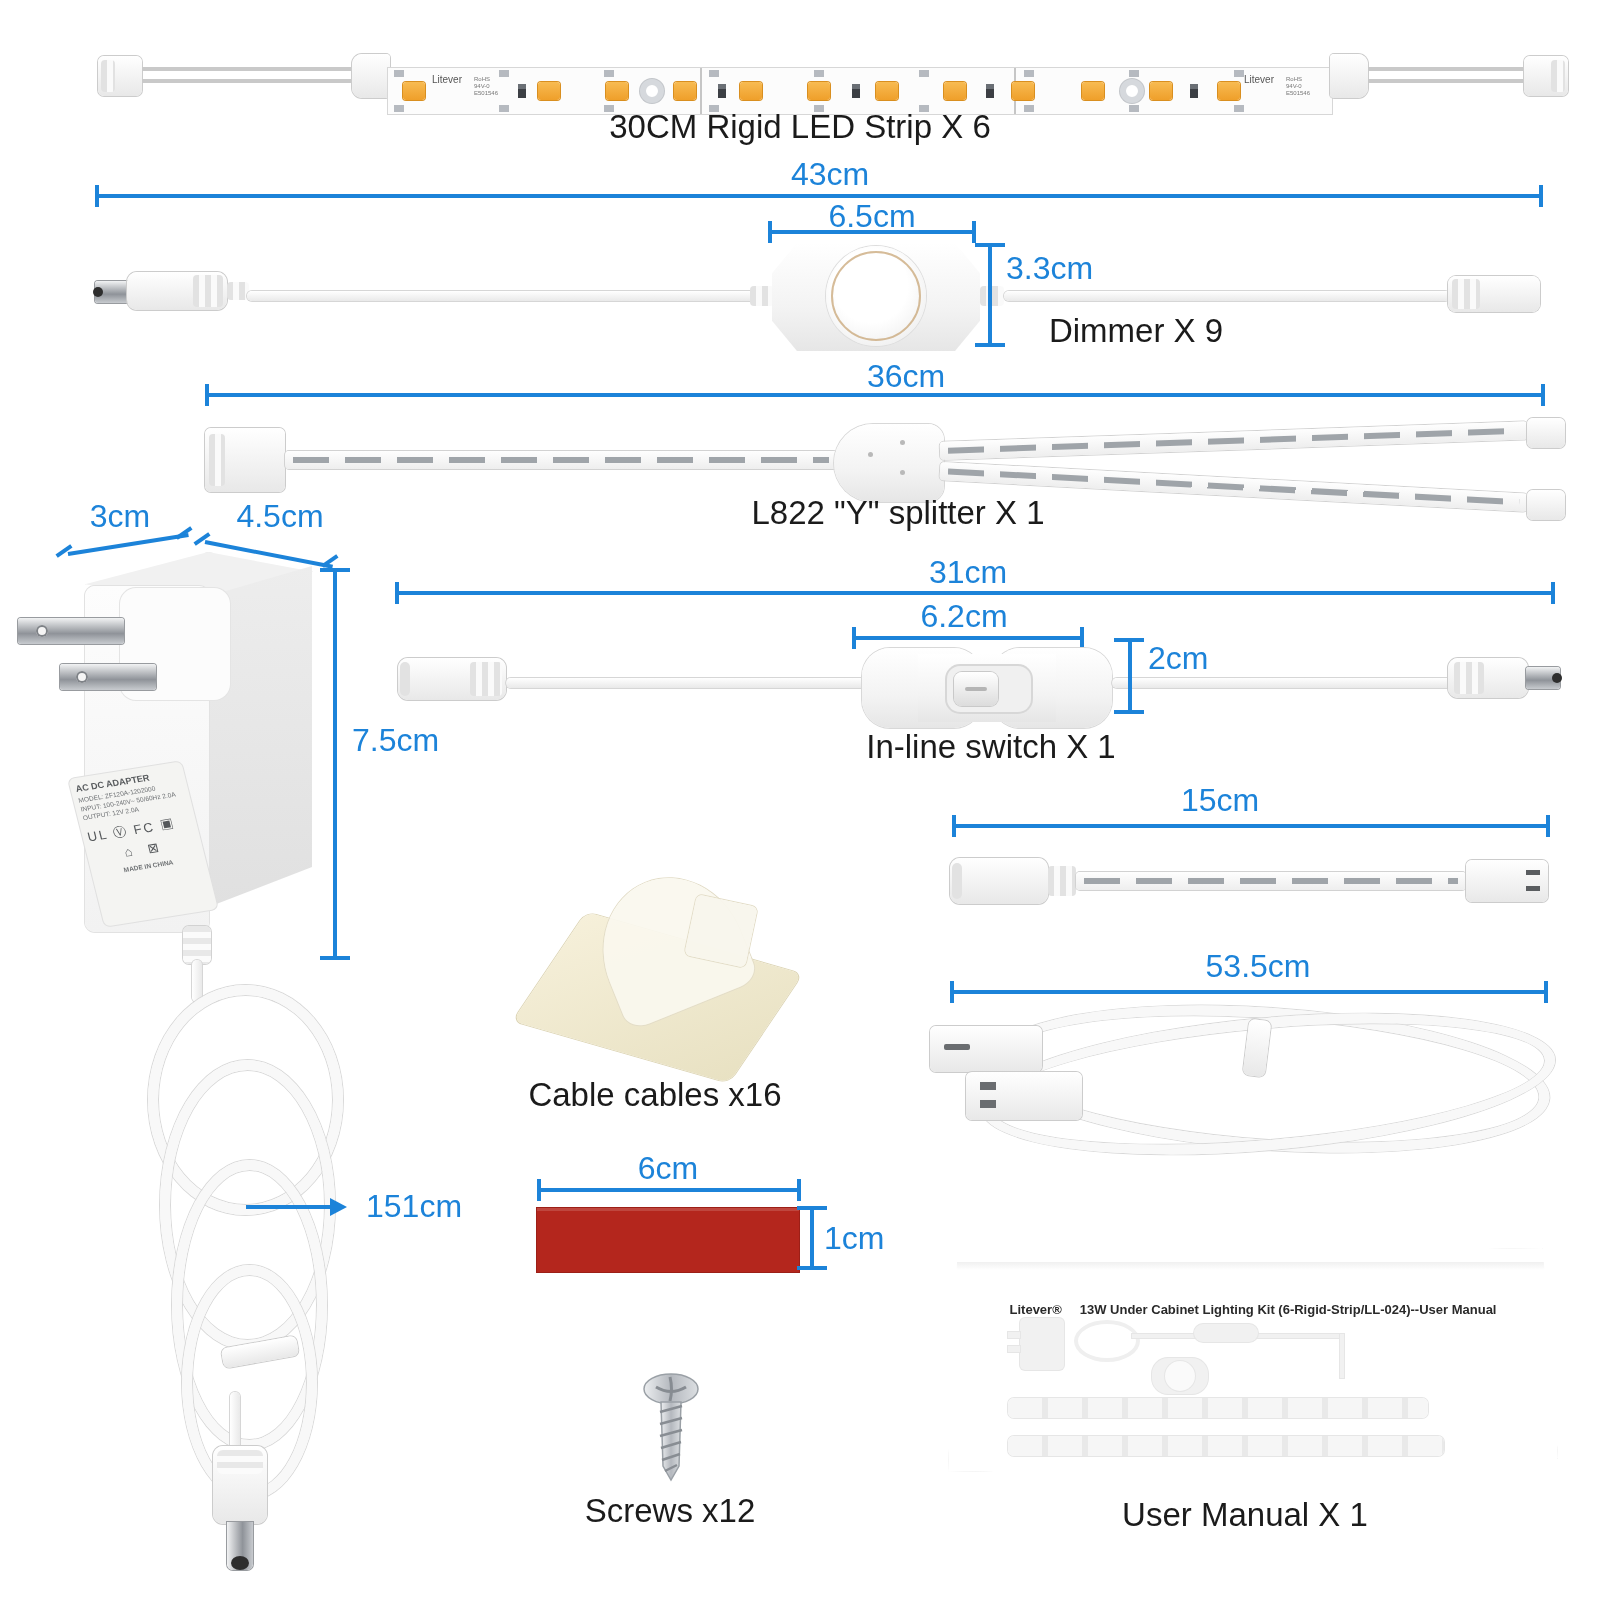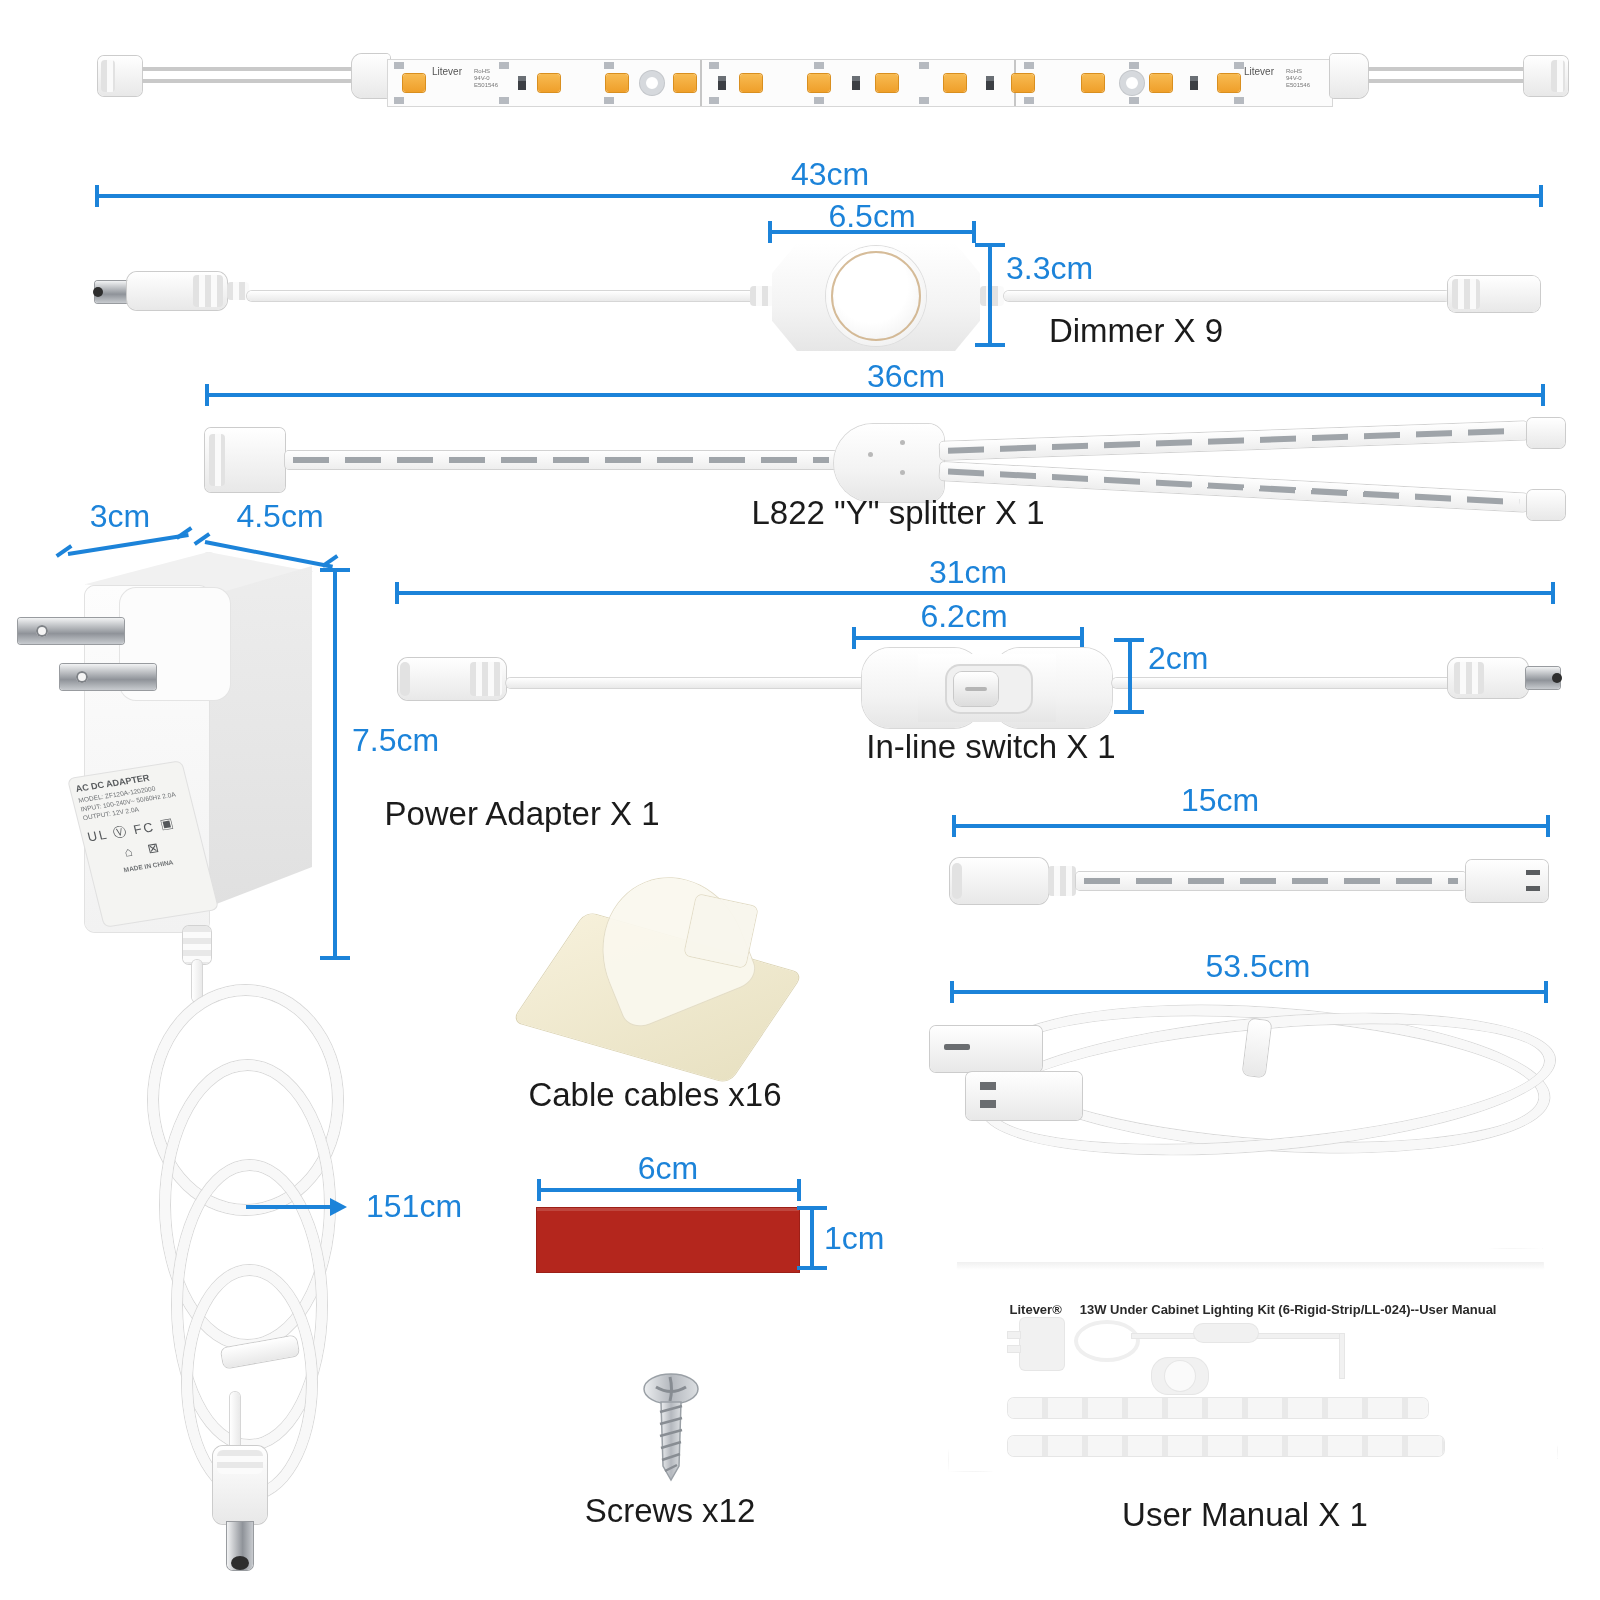--- a/index.html
+++ b/index.html
@@ -44,21 +44,21 @@
 
   <div>
     <div class="conn" style="left:98px;top:56px;width:44px;height:40px;">
       <div class="ribs" style="left:3px;top:4px;width:14px;height:32px;"></div>
     </div>
     <div>
       <div style="position:absolute;left:142px;top:67px;width:212px;height:4px;background:#c9c9c9;"></div>
       <div style="position:absolute;left:142px;top:79px;width:212px;height:4px;background:#c9c9c9;"></div>
     </div>
     <div class="conn" style="left:352px;top:54px;width:38px;height:44px;border-radius:10px 4px 4px 10px;"></div>
-    <div class="pcb" style="left:388px;top:60px;width:944px;height:46px;">
+    <div class="pcb" style="left:388px;top:68px;width:944px;height:46px;">
       <div class="padstrip" style="left:6px;top:2px;width:932px;"></div>
       <div class="padstrip" style="left:6px;top:37px;width:932px;"></div>
       <div class="seg" style="left:312px;"></div>
       <div class="seg" style="left:626px;"></div>
       <div class="tinybrand" style="left:44px;">Litever</div>
       <div class="tinymarks" style="left:86px;">
         <div>RoHS</div>
         <div>94V-0</div>
         <div>E501546</div>
       </div>
@@ -90,20 +90,21 @@
       </div>
     <div class="conn" style="left:1330px;top:54px;width:38px;height:44px;border-radius:4px 10px 10px 4px;"></div>
     <div>
       <div style="position:absolute;left:1368px;top:67px;width:156px;height:4px;background:#c9c9c9;"></div>
       <div style="position:absolute;left:1368px;top:79px;width:156px;height:4px;background:#c9c9c9;"></div>
     </div>
     <div class="conn" style="left:1524px;top:56px;width:44px;height:40px;">
       <div class="ribs" style="left:27px;top:4px;width:14px;height:32px;"></div>
     </div>
   </div>
+  <div class="lbl cx" style="left:800px;top:108px;">30CM Rigid LED Strip X 6</div>
 
   <div class="dim cx" style="left:830px;top:156px;">43cm</div>
   <div class="hline" style="left:95px;top:194px;width:1448px;"></div>
   <div class="tkv" style="left:95px;top:185px;"></div>
   <div class="tkv" style="left:1539px;top:185px;"></div>
 
   <div class="dim cx" style="left:872px;top:198px;">6.5cm</div>
   <div class="hline" style="left:768px;top:230px;width:208px;"></div>
   <div class="tkv" style="left:768px;top:221px;"></div>
   <div class="tkv" style="left:972px;top:221px;"></div>
@@ -198,21 +199,20 @@
       <div class="ribs-h" style="left:4px;top:4px;width:46px;height:24px;box-shadow:none;"></div>
     </div>
     <div class="metalv" style="left:227px;top:1522px;width:26px;height:48px;border-radius:0 0 6px 6px;"></div>
     <div style="position:absolute;left:231px;top:1556px;width:18px;height:14px;border-radius:50%;background:#2d2d2d;"></div>
   </div>
 
   <div class="vline" style="left:333px;top:570px;height:390px;"></div>
   <div class="tkh" style="left:320px;top:568px;"></div>
   <div class="tkh" style="left:320px;top:956px;"></div>
   <div class="dim" style="left:352px;top:722px;">7.5cm</div>
-  <div class="lbl cx" style="left:522px;top:795px;">Power Adapter X 1</div>
 
   <div class="hline" style="left:246px;top:1205px;width:86px;"></div>
   <div class="arrow-r" style="left:330px;top:1198px;"></div>
   <div class="dim" style="left:366px;top:1188px;">151cm</div>
 
   <div class="dim cx" style="left:968px;top:554px;">31cm</div>
   <div class="hline" style="left:395px;top:591px;width:1160px;"></div>
   <div class="tkv" style="left:395px;top:582px;"></div>
   <div class="tkv" style="left:1551px;top:582px;"></div>
 

